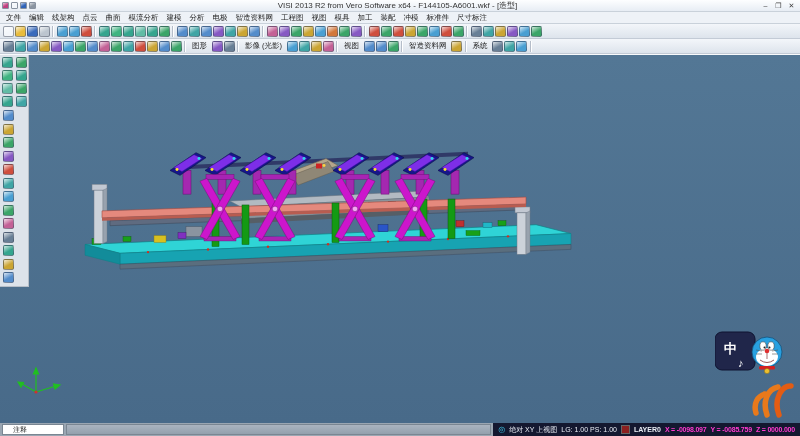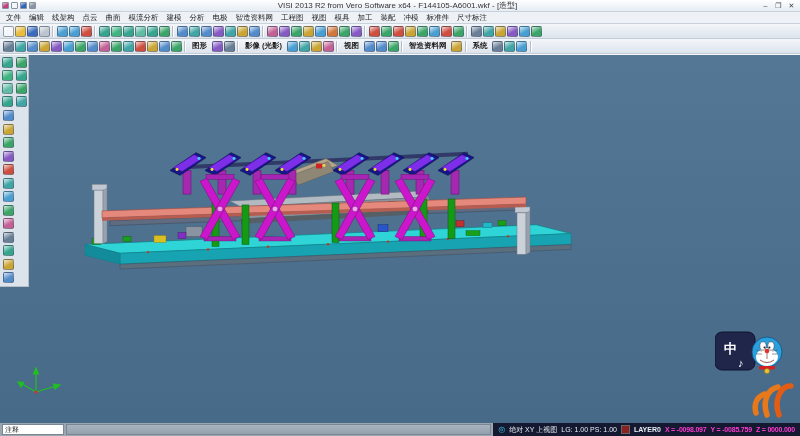--- a/index.html
+++ b/index.html
@@ -12,21 +12,21 @@
   .qat-icon{width:7px;height:7px;border-radius:1px;border:1px solid #8892a0;box-sizing:border-box;
             background:linear-gradient(150deg,rgba(255,255,255,.7),rgba(255,255,255,0) 55%),var(--c);}
   .title{flex:1;text-align:center;font-size:8px;color:#333;white-space:nowrap;overflow:hidden;}
   .win-btn{width:13px;height:9px;line-height:9px;text-align:center;font-size:7px;color:#444;}
   
   .menubar{height:11px;flex:0 0 auto;display:flex;align-items:center;padding:0 2px;
            background:#eef2f7;border-bottom:1px solid #c9d1da;}
   .menu-item{font-size:7.5px;color:#222;padding:0 4px;white-space:nowrap;}
   
   .toolbar{height:14px;flex:0 0 auto;display:flex;align-items:center;padding:0 2px;
-           background:linear-gradient(#f3f6fa,#dde4ec);border-bottom:1px solid #c3cbd6;overflow:hidden;font-weight:bold;}
+           background:linear-gradient(#f3f6fa,#dde4ec);border-bottom:1px solid #c3cbd6;overflow:hidden;}
   .tb-icon{width:11px;height:11px;margin:0 0.5px;flex:0 0 auto;border-radius:2px;box-sizing:border-box;
            border:1px solid rgba(55,65,85,.5);
            background:linear-gradient(150deg,rgba(255,255,255,.8),rgba(255,255,255,.05) 55%),var(--c);}
   .tb-sep{width:1px;height:11px;background:#b5bdc9;border-right:1px solid #fff;margin:0 2px;flex:0 0 auto;}
   .tb-label{font-size:7.5px;color:#1a1a1a;padding:0 4px;white-space:nowrap;flex:0 0 auto;}
   
   .workspace{flex:1;min-height:0;position:relative;display:flex;border-top:1px solid #f8fafc;}
   .viewport{flex:1;position:relative;overflow:hidden;background:linear-gradient(#537795,#486a89);}
   .viewport > svg.model{position:absolute;inset:0;width:100%;height:100%;}
   .sidebar{position:absolute;left:0;top:0;width:28px;z-index:5;background:#dde3ea;
@@ -34,21 +34,21 @@
   .sb-grid{display:grid;grid-template-columns:repeat(2,12px);gap:2px;justify-content:center;}
   .sb-col{display:flex;flex-direction:column;gap:2.5px;padding-left:2px;margin-top:3px;align-items:flex-start;}
   
   .doraemon{position:absolute;right:15px;bottom:49px;width:70px;height:48px;}
   .watermark{position:absolute;right:6px;bottom:4px;display:flex;align-items:flex-end;gap:4px;opacity:.97;}
   .wm-text{font-size:28px;font-weight:bold;color:#e24b55;letter-spacing:2px;line-height:40px;
            text-shadow:0 0 2px rgba(255,255,255,.45);white-space:nowrap;}
   .axis-triad{position:absolute;left:8px;bottom:14px;}
   
   .statusbar{height:13px;flex:0 0 auto;display:flex;align-items:stretch;background:#9aa6b2;font-size:7px;}
-  .prompt{width:62px;font-size:7px;font-family:inherit;border:1px solid #7a8692;margin:1px 2px;padding:0 2px;
+  .prompt{width:62px;font-size:7px;font-family:inherit;border:1px solid #7a8692;margin:1px 2px;padding:0 10px;
           background:#fff;color:#222;box-sizing:border-box;}
   .msg{flex:1;margin:1px 2px 1px 0;border:1px solid #7a8692;background:linear-gradient(#aab4c0,#93a0ad);}
   .sb-dark{display:flex;align-items:center;gap:4px;background:#141830;color:#e8ecf4;
            padding:0 5px;white-space:nowrap;}
   .snap-ico{color:#40c8e8;font-size:8px;}
   .swatch{width:7px;height:7px;background:#8b2020;border:1px solid #666;flex:0 0 auto;}
   .layer{font-weight:bold;}
   .coord{color:#ff3ad0;font-weight:bold;letter-spacing:-0.2px;}
 </style>
 </head>

